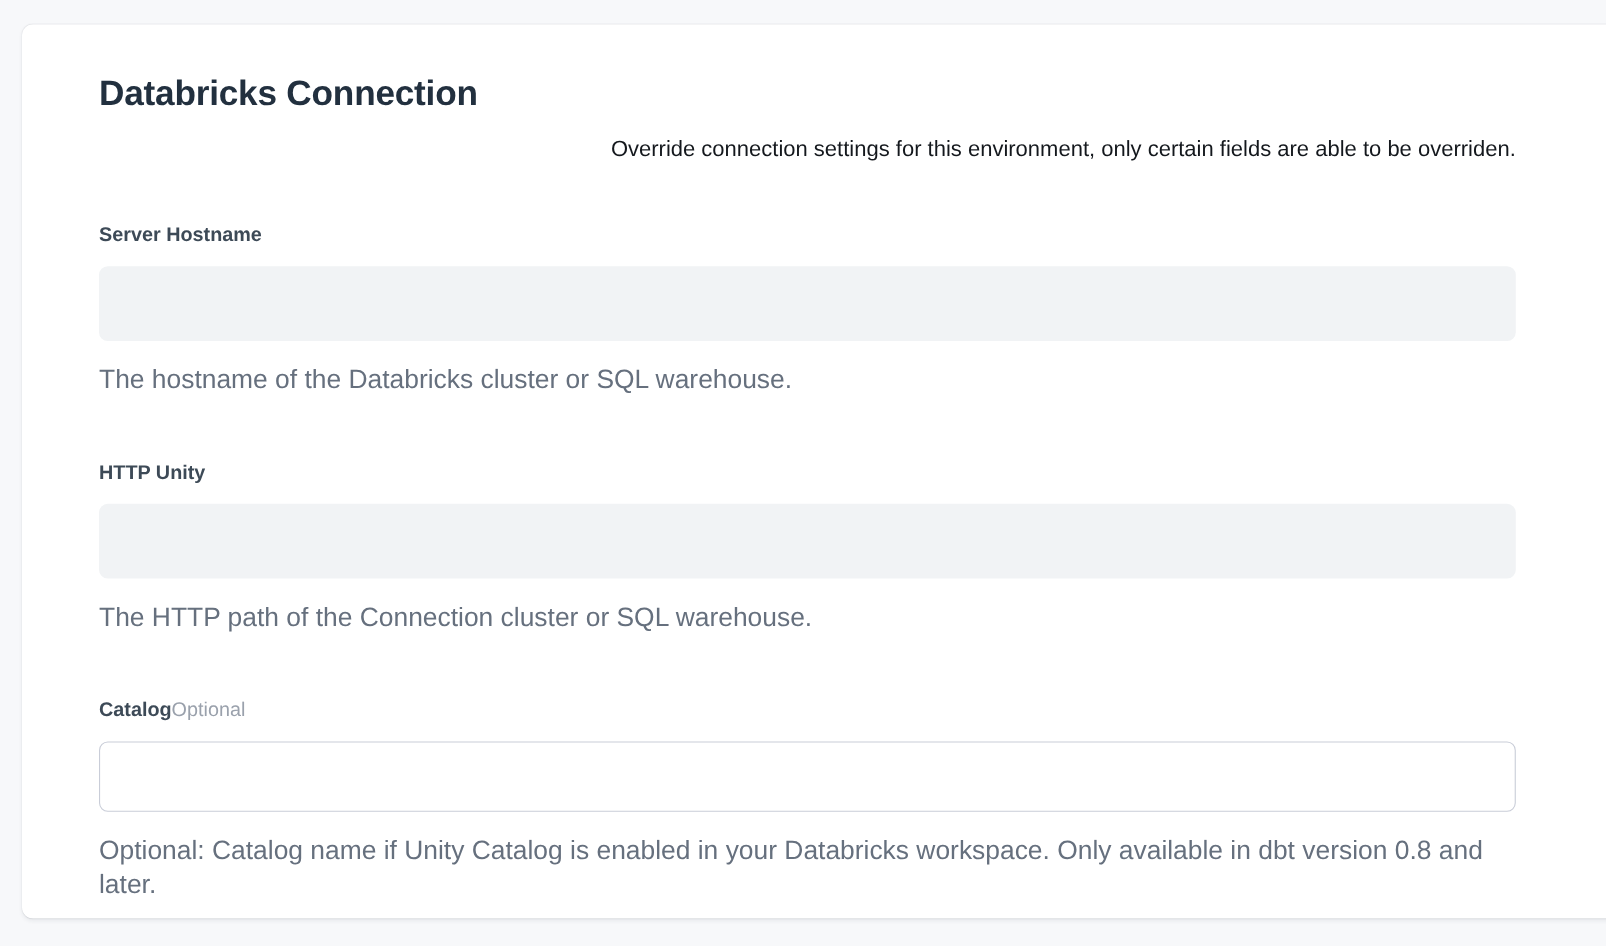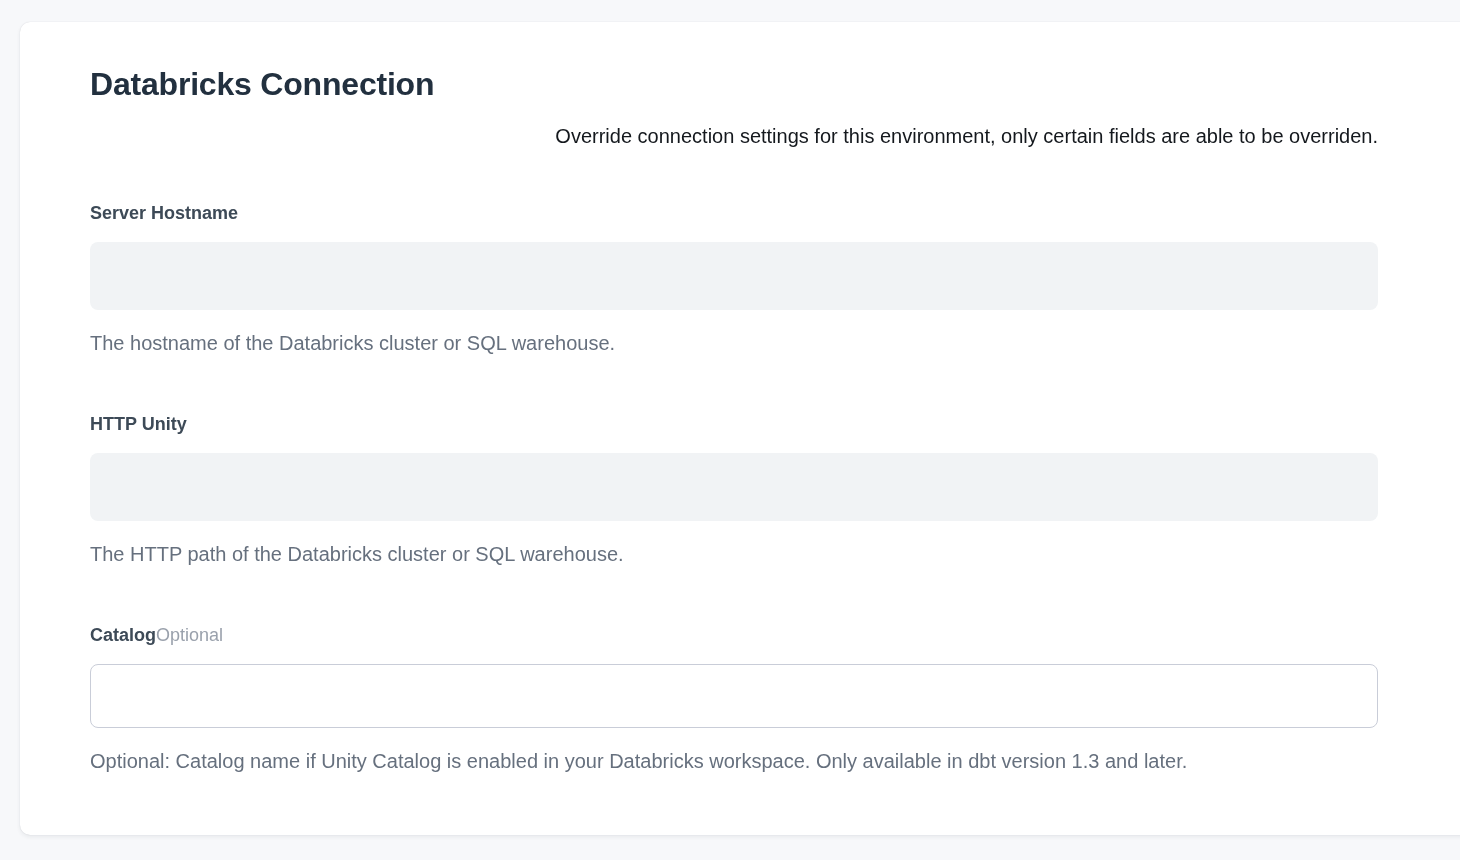--- a/index.html
+++ b/index.html
@@ -78,21 +78,21 @@
     outline: none;
   }
   .text-input.enabled {
     height: 64px;
     background: #ffffff;
     border: 1px solid #c9cdd8;
     border-radius: 8px;
   }
   .helper-text {
     margin: 20px 0 0 0;
-    font-size: 20px;
+    font-size: 24px;
     line-height: 1.3;
     color: #66707e;
   }
 </style>
 </head>
 <body>
 
 <div class="card">
   <div class="content">
 
@@ -106,26 +106,26 @@
       </div>
       <input type="text" class="text-input" disabled="" value="" style="">
       <p class="helper-text">The hostname of the Databricks cluster or SQL warehouse.</p>
     </div>
 
     <div class="field-group">
       <div class="label-row">
         <span class="field-label">HTTP Unity</span>
       </div>
       <input type="text" class="text-input" disabled="" value="" style="">
-      <p class="helper-text">The HTTP path of the Databricks cluster or SQL warehouse.</p>
+      <p class="helper-text">The HTTP path of the Connection cluster or SQL warehouse.</p>
     </div>
 
     <div class="field-group last">
       <div class="label-row">
         <span class="field-label">Catalog</span>
         <span class="optional-flag">Optional</span>
       </div>
       <input type="text" class="text-input enabled" value="" style="">
-      <p class="helper-text">Optional: Catalog name if Unity Catalog is enabled in your Databricks workspace. Only available in dbt version 1.3 and later.</p>
+      <p class="helper-text">Optional: Catalog name if Unity Catalog is enabled in your Databricks workspace. Only available in dbt version 0.8 and later.</p>
     </div>
 
   </div>
 </div>
 
 </body></html>

